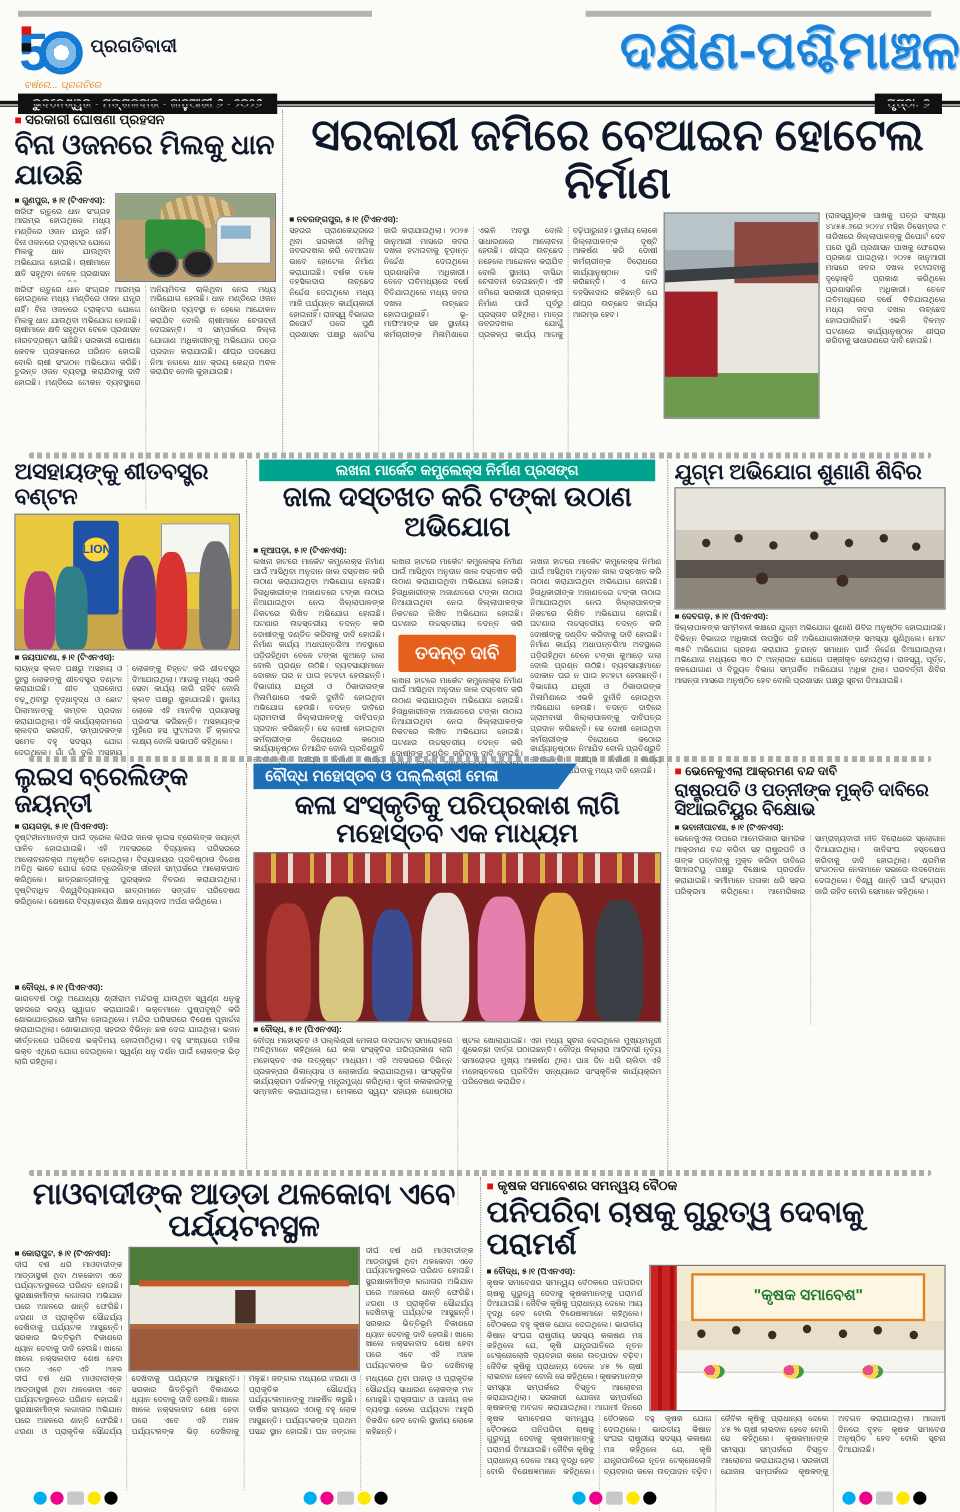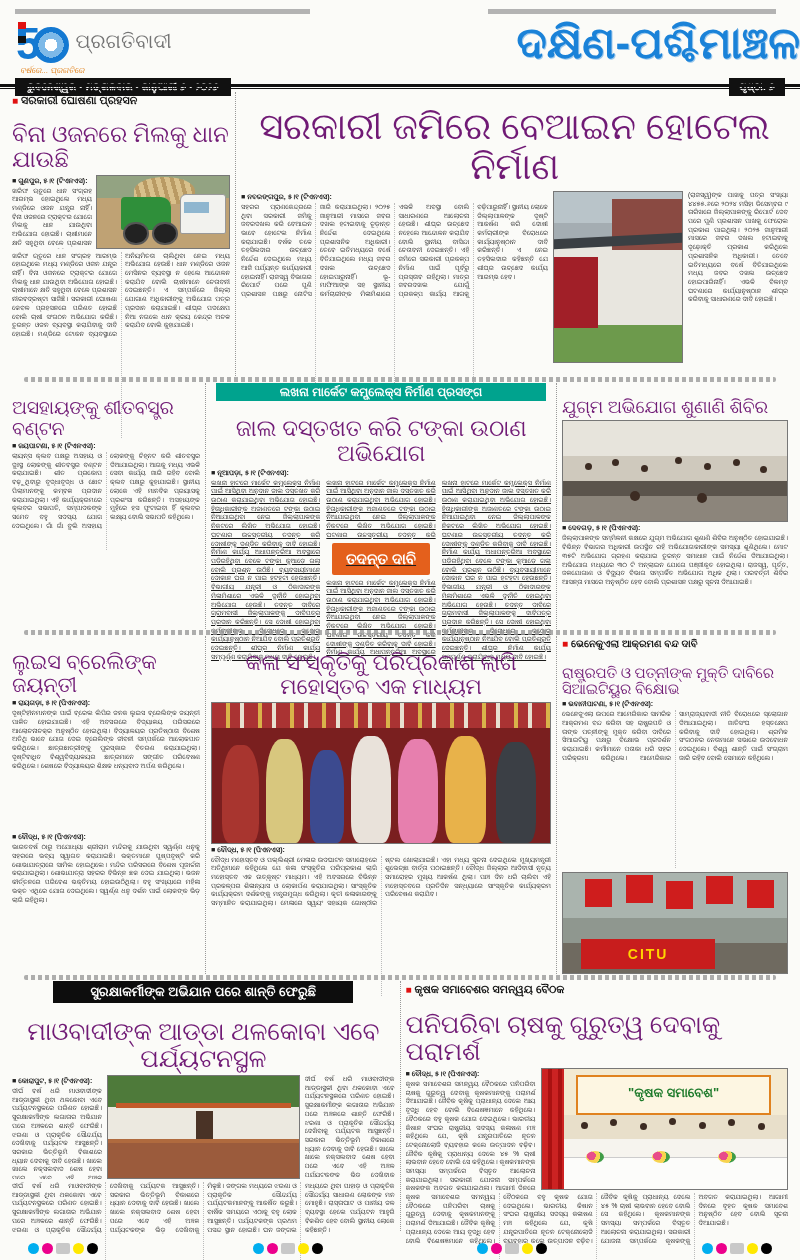--- a/index.html
+++ b/index.html
@@ -8,37 +8,37 @@
         box-shadow:0 0 4px rgba(0,0,0,.3);}
   
   .topbar{position:absolute;top:9px;height:5px;background:#b3b3b3;}
   .topbar.left{left:15px;width:295px;}
   .topbar.right{left:488px;width:288px;}
   .masthead{position:absolute;left:0;top:16px;width:100%;height:70px;}
   .logo{position:absolute;left:16px;top:6px;width:230px;height:52px;}
   .logo-50{font-size:44px;font-weight:800;color:#1479d2;line-height:1;letter-spacing:-3px;float:left;}
   .logo-emblem{display:inline-block;width:30px;height:30px;border:3px solid #1479d2;border-radius:50%;
       background:radial-gradient(circle at 50% 50%, #fff 0 30%, #7db9e8 30% 60%, #1479d2 60%);vertical-align:-4px;margin-left:-4px;}
-  .logo-name{float:left;margin:8px 0 0 6px;font-size:20px;font-weight:400;color:#737373;}
+  .logo-name{float:left;margin:8px 0 0 6px;font-size:15px;font-weight:700;color:#0f172a;}
   .logo-tag{clear:both;font-size:8px;color:#e07b10;font-style:italic;padding-left:4px;}
   .logo-chip{position:absolute;left:2px;top:0;width:8px;height:22px;}
   .logo-chip i{display:block;width:8px;height:7px;}
   .section-title{position:absolute;left:0;right:0;top:2px;text-align:right;
       font-size:44px;font-weight:800;color:#1a82d8;letter-spacing:0;margin:0;
       text-shadow:1px 1px 0 #9ec9ec;}
   .dateline{position:absolute;left:15px;top:62px;background:#111;color:#fff;
       font-size:10px;font-weight:700;padding:3px 12px;}
   .pageno{position:absolute;right:15px;top:62px;background:#111;color:#fff;
       font-size:10px;font-weight:700;padding:3px 10px;}
   .mast-rule{position:absolute;left:0;top:84px;width:100%;height:5px;
       border-top:3px solid #111;border-bottom:1px solid #111;box-sizing:border-box;}
   
   .kicker{font-size:11px;font-weight:800;color:#111;margin:2px 0;}
   .kicker .sq{color:#e01111;font-size:10px;margin-right:3px;}
-  .hl{font-weight:400;color:#701a75;margin:15px 0 3px;line-height:1.08;letter-spacing:-.3px;}
+  .hl{font-weight:700;color:#0f172a;margin:1px 0 3px;line-height:1.08;letter-spacing:-.3px;}
   .byline{font-size:7px;font-weight:800;margin:2px 0;}
   .byline .bsq{color:#222;margin-right:2px;}
   .body{font-size:6.6px;line-height:1.32;text-align:justify;color:#1c1c1c;overflow:hidden;}
   .cols2{column-count:2;column-gap:8px;column-rule:1px dotted #bbb;}
   .cols4{column-count:4;column-gap:8px;column-rule:1px dotted #bbb;}
   .photo{position:relative;border:1px solid #777;overflow:hidden;background:#cfcac0;}
   .sep-wavy{height:5px;margin:1px 12px;background:repeating-linear-gradient(90deg,#9a9a9a 0 4px,transparent 4px 7px);
       border-radius:2px;opacity:.8;}
   .banner{color:#fff;font-weight:800;text-align:center;}
   
@@ -190,29 +190,40 @@
           <div class="a2-lastcol body" style="height:206px">(ରାଜସ୍ୱ)ଙ୍କ ପାଖକୁ ପତ୍ର ସଂଖ୍ୟା ୪୪୫୫.୬ରେ ୨୦୨୪ ମସିହା ଡିସେମ୍ବର ୯ ତାରିଖରେ ଜିଲ୍ଲାପାଳଙ୍କୁ ରିପୋର୍ଟ ଦେବ ପରେ ପୁଣି ପ୍ରଶାସନ ପାଖକୁ ଫେରୋଲ ପ୍ରକାଶ ପାଇଥିଲା। ୨୦୨୫ ଜାନୁଆରୀ ମାସରେ ଜବର ଦଖଲ ହଟାଇବାକୁ ଦୃଢ଼ୋକ୍ତି ପ୍ରକାଶ କରିଥିଲେ ପ୍ରଶାସନିକ ଅଧିକାରୀ। ତେବେ ଇତିମଧ୍ୟରେ ବର୍ଷେ ବିତିଯାଇଥିଲେ ମଧ୍ୟ ଜବର ଦଖଲ ଉଚ୍ଛେଦ ହୋଇପାରିନାହିଁ। ଏଭଳି ବିଳମ୍ବ ଘଟଣାରେ କାର୍ଯ୍ୟାନୁଷ୍ଠାନ ଶୀଘ୍ର କରିବାକୁ ସାଧାରଣରେ ଦାବି ହୋଇଛି।</div>
         </div>
       </article>
     </div>
 
     <div class="sep-wavy"></div>
 
     <div class="row row2">
       <article class="c-w">
         <h2 class="hl" style="font-size:19px">ଅସହାୟଙ୍କୁ ଶୀତବସ୍ତ୍ର ବଣ୍ଟନ</h2>
+        <div class="photo ph3" style="height:112px">
+          <div class="lbanner">
+            <div class="lring">LIONS</div>
+          </div>
+          <div class="wbanner"></div>
+          <div class="blob" style="left:4%;bottom:0;width:14%;height:58%;background:#b53a7c"></div>
+          <div class="blob" style="left:18%;bottom:0;width:14%;height:62%;background:#2e7f86"></div>
+          <div class="blob" style="left:48%;bottom:0;width:15%;height:70%;background:#5a3f8f"></div>
+          <div class="blob" style="left:63%;bottom:0;width:14%;height:72%;background:#d8332e"></div>
+          <div class="blob" style="left:82%;bottom:0;width:15%;height:80%;background:#6e6f73"></div>
+        </div>
         <div class="byline"><span class="bsq">■</span><span>ଜୟପାଟଣା, ୫।୧ (ଟିଏନଏସ):</span></div>
         <div class="body cols2" style="height:98px">ଲାୟନ୍ସ କ୍ଲବ ପକ୍ଷରୁ ଅସହାୟ ଓ ଦୁଃସ୍ଥ ଲୋକଙ୍କୁ ଶୀତବସ୍ତ୍ର ବଣ୍ଟନ କରାଯାଇଛି। ଶୀତ ପ୍ରକୋପ ବଢ଼ୁଥିବାରୁ ବୃଦ୍ଧାବୃଦ୍ଧ ଓ ଛୋଟ ପିଲାମାନଙ୍କୁ କମ୍ବଳ ପ୍ରଦାନ କରାଯାଇଥିଲା। ଏହି କାର୍ଯ୍ୟକ୍ରମରେ କ୍ଲବର ସଭାପତି, ସମ୍ପାଦକଙ୍କ ସମେତ ବହୁ ସଦସ୍ୟ ଯୋଗ ଦେଇଥିଲେ। ଗାଁ ଗାଁ ବୁଲି ଅସହାୟ ଲୋକଙ୍କୁ ଚିହ୍ନଟ କରି ଶୀତବସ୍ତ୍ର ଦିଆଯାଇଥିଲା। ଆଗକୁ ମଧ୍ୟ ଏଭଳି ସେବା କାର୍ଯ୍ୟ ଜାରି ରହିବ ବୋଲି କ୍ଲବ ପକ୍ଷରୁ କୁହାଯାଇଛି। ସ୍ଥାନୀୟ ଲୋକେ ଏହି ମାନବିକ ପ୍ରୟାସକୁ ପ୍ରଶଂସା କରିଛନ୍ତି। ଅସହାୟଙ୍କ ମୁହଁରେ ହସ ଫୁଟାଇବା ହିଁ କ୍ଲବର ଲକ୍ଷ୍ୟ ବୋଲି ସଭାପତି କହିଥିଲେ।</div>
       </article>
       <div class="vsep"></div>
       <article class="c-m">
         <div class="banner a4-banner">ଲଖନା ମାର୍କେଟ କମ୍ପ୍ଲେକ୍ସ ନିର୍ମାଣ ପ୍ରସଙ୍ଗ</div>
         <h2 class="hl a4-hl">ଜାଲ ଦସ୍ତଖତ କରି ଟଙ୍କା ଉଠାଣ ଅଭିଯୋଗ</h2>
         <div class="byline"><span class="bsq">■</span><span>ନୂଆପଡ଼ା, ୫।୧ (ଟିଏନଏସ):</span></div>
-        <div style="display:flex;gap:6px;text-decoration:underline;">
+        <div style="display:flex;gap:6px;">
           <div class="body" style="flex:1;height:188px">ଲଖନା ହାଟରେ ମାର୍କେଟ କମ୍ପ୍ଲେକ୍ସ ନିର୍ମାଣ ପାଇଁ ଆସିଥିବା ଅନୁଦାନ ଜାଲ ଦସ୍ତଖତ କରି ଉଠାଣ କରାଯାଇଥିବା ଅଭିଯୋଗ ହୋଇଛି। ହିତାଧିକାରୀଙ୍କ ଅଜାଣତରେ ଟଙ୍କା ଉଠାଇ ନିଆଯାଇଥିବା ନେଇ ଜିଲ୍ଲାପାଳଙ୍କ ନିକଟରେ ଲିଖିତ ଅଭିଯୋଗ ହୋଇଛି। ଘଟଣାର ଉଚ୍ଚସ୍ତରୀୟ ତଦନ୍ତ କରି ଦୋଷୀଙ୍କୁ ଦଣ୍ଡିତ କରିବାକୁ ଦାବି ହୋଇଛି। ନିର୍ମାଣ କାର୍ଯ୍ୟ ଅଧାପନ୍ତରିଆ ଅବସ୍ଥାରେ ପଡ଼ିରହିଥିବା ବେଳେ ଟଙ୍କା କୁଆଡ଼େ ଗଲା ବୋଲି ପ୍ରଶ୍ନ ଉଠିଛି। ବ୍ୟବସାୟୀମାନେ ଦୋକାନ ଘର ନ ପାଇ ହଟହଟା ହେଉଛନ୍ତି। ବିଭାଗୀୟ ଯନ୍ତ୍ରୀ ଓ ଠିକାଦାରଙ୍କ ମିଳାମିଶାରେ ଏଭଳି ଦୁର୍ନୀତି ହୋଇଥିବା ଅଭିଯୋଗ ହେଉଛି। ତଦନ୍ତ ଦାବିରେ ଗ୍ରାମବାସୀ ଜିଲ୍ଲାପାଳଙ୍କୁ ଦାବିପତ୍ର ପ୍ରଦାନ କରିଛନ୍ତି। ସେ ଦୋଷୀ ହୋଇଥିବା କର୍ମଚାରୀଙ୍କ ବିରୋଧରେ କଠୋର କାର୍ଯ୍ୟାନୁଷ୍ଠାନ ନିଆଯିବ ବୋଲି ପ୍ରତିଶ୍ରୁତି ଦେଇଛନ୍ତି। ଶୀଘ୍ର ନିର୍ମାଣ କାର୍ଯ୍ୟ ସମ୍ପୂର୍ଣ୍ଣ କରାଯିବାକୁ ମଧ୍ୟ ଦାବି ହୋଇଛି।</div>
           <div style="flex:1;">
             <div class="body" style="height:60px">ଲଖନା ହାଟରେ ମାର୍କେଟ କମ୍ପ୍ଲେକ୍ସ ନିର୍ମାଣ ପାଇଁ ଆସିଥିବା ଅନୁଦାନ ଜାଲ ଦସ୍ତଖତ କରି ଉଠାଣ କରାଯାଇଥିବା ଅଭିଯୋଗ ହୋଇଛି। ହିତାଧିକାରୀଙ୍କ ଅଜାଣତରେ ଟଙ୍କା ଉଠାଇ ନିଆଯାଇଥିବା ନେଇ ଜିଲ୍ଲାପାଳଙ୍କ ନିକଟରେ ଲିଖିତ ଅଭିଯୋଗ ହୋଇଛି। ଘଟଣାର ଉଚ୍ଚସ୍ତରୀୟ ତଦନ୍ତ କରି ଦୋଷୀଙ୍କୁ ଦଣ୍ଡିତ କରିବାକୁ ଦାବି ହୋଇଛି। ନିର୍ମାଣ କାର୍ଯ୍ୟ ଅଧାପନ୍ତରିଆ ଅବସ୍ଥାରେ ପଡ଼ିରହିଥିବା ବେଳେ ଟଙ୍କା କୁଆଡ଼େ ଗଲା ବୋଲି ପ୍ରଶ୍ନ ଉଠିଛି। ବ୍ୟବସାୟୀମାନେ ଦୋକାନ ଘର ନ ପାଇ ହଟହଟା ହେଉଛନ୍ତି। ବିଭାଗୀୟ ଯନ୍ତ୍ରୀ ଓ ଠିକାଦାରଙ୍କ ମିଳାମିଶାରେ ଏଭଳି ଦୁର୍ନୀତି ହୋଇଥିବା ଅଭିଯୋଗ ହେଉଛି। ତଦନ୍ତ ଦାବିରେ ଗ୍ରାମବାସୀ ଜିଲ୍ଲାପାଳଙ୍କୁ ଦାବିପତ୍ର ପ୍ରଦାନ କରିଛନ୍ତି। ସେ ଦୋଷୀ ହୋଇଥିବା କର୍ମଚାରୀଙ୍କ ବିରୋଧରେ କଠୋର କାର୍ଯ୍ୟାନୁଷ୍ଠାନ ନିଆଯିବ ବୋଲି ପ୍ରତିଶ୍ରୁତି ଦେଇଛନ୍ତି। ଶୀଘ୍ର ନିର୍ମାଣ କାର୍ଯ୍ୟ ସମ୍ପୂର୍ଣ୍ଣ କରାଯିବାକୁ ମଧ୍ୟ ଦାବି ହୋଇଛି।</div>
             <div class="box-orange">ତଦନ୍ତ ଦାବି</div>
             <div class="body" style="height:78px">ଲଖନା ହାଟରେ ମାର୍କେଟ କମ୍ପ୍ଲେକ୍ସ ନିର୍ମାଣ ପାଇଁ ଆସିଥିବା ଅନୁଦାନ ଜାଲ ଦସ୍ତଖତ କରି ଉଠାଣ କରାଯାଇଥିବା ଅଭିଯୋଗ ହୋଇଛି। ହିତାଧିକାରୀଙ୍କ ଅଜାଣତରେ ଟଙ୍କା ଉଠାଇ ନିଆଯାଇଥିବା ନେଇ ଜିଲ୍ଲାପାଳଙ୍କ ନିକଟରେ ଲିଖିତ ଅଭିଯୋଗ ହୋଇଛି। ଘଟଣାର ଉଚ୍ଚସ୍ତରୀୟ ତଦନ୍ତ କରି ଦୋଷୀଙ୍କୁ ଦଣ୍ଡିତ କରିବାକୁ ଦାବି ହୋଇଛି। ନିର୍ମାଣ କାର୍ଯ୍ୟ ଅଧାପନ୍ତରିଆ ଅବସ୍ଥାରେ ପଡ଼ିରହିଥିବା ବେଳେ ଟଙ୍କା କୁଆଡ଼େ ଗଲା ବୋଲି ପ୍ରଶ୍ନ ଉଠିଛି। ବ୍ୟବସାୟୀମାନେ ଦୋକାନ ଘର ନ ପାଇ ହଟହଟା ହେଉଛନ୍ତି। ବିଭାଗୀୟ ଯନ୍ତ୍ରୀ ଓ ଠିକାଦାରଙ୍କ ମିଳାମିଶାରେ ଏଭଳି ଦୁର୍ନୀତି ହୋଇଥିବା ଅଭିଯୋଗ ହେଉଛି। ତଦନ୍ତ ଦାବିରେ ଗ୍ରାମବାସୀ ଜିଲ୍ଲାପାଳଙ୍କୁ ଦାବିପତ୍ର ପ୍ରଦାନ କରିଛନ୍ତି। ସେ ଦୋଷୀ ହୋଇଥିବା କର୍ମଚାରୀଙ୍କ ବିରୋଧରେ କଠୋର କାର୍ଯ୍ୟାନୁଷ୍ଠାନ ନିଆଯିବ ବୋଲି ପ୍ରତିଶ୍ରୁତି ଦେଇଛନ୍ତି। ଶୀଘ୍ର ନିର୍ମାଣ କାର୍ଯ୍ୟ ସମ୍ପୂର୍ଣ୍ଣ କରାଯିବାକୁ ମଧ୍ୟ ଦାବି ହୋଇଛି।</div>
           </div>
           <div class="body" style="flex:1;height:188px">ଲଖନା ହାଟରେ ମାର୍କେଟ କମ୍ପ୍ଲେକ୍ସ ନିର୍ମାଣ ପାଇଁ ଆସିଥିବା ଅନୁଦାନ ଜାଲ ଦସ୍ତଖତ କରି ଉଠାଣ କରାଯାଇଥିବା ଅଭିଯୋଗ ହୋଇଛି। ହିତାଧିକାରୀଙ୍କ ଅଜାଣତରେ ଟଙ୍କା ଉଠାଇ ନିଆଯାଇଥିବା ନେଇ ଜିଲ୍ଲାପାଳଙ୍କ ନିକଟରେ ଲିଖିତ ଅଭିଯୋଗ ହୋଇଛି। ଘଟଣାର ଉଚ୍ଚସ୍ତରୀୟ ତଦନ୍ତ କରି ଦୋଷୀଙ୍କୁ ଦଣ୍ଡିତ କରିବାକୁ ଦାବି ହୋଇଛି। ନିର୍ମାଣ କାର୍ଯ୍ୟ ଅଧାପନ୍ତରିଆ ଅବସ୍ଥାରେ ପଡ଼ିରହିଥିବା ବେଳେ ଟଙ୍କା କୁଆଡ଼େ ଗଲା ବୋଲି ପ୍ରଶ୍ନ ଉଠିଛି। ବ୍ୟବସାୟୀମାନେ ଦୋକାନ ଘର ନ ପାଇ ହଟହଟା ହେଉଛନ୍ତି। ବିଭାଗୀୟ ଯନ୍ତ୍ରୀ ଓ ଠିକାଦାରଙ୍କ ମିଳାମିଶାରେ ଏଭଳି ଦୁର୍ନୀତି ହୋଇଥିବା ଅଭିଯୋଗ ହେଉଛି। ତଦନ୍ତ ଦାବିରେ ଗ୍ରାମବାସୀ ଜିଲ୍ଲାପାଳଙ୍କୁ ଦାବିପତ୍ର ପ୍ରଦାନ କରିଛନ୍ତି। ସେ ଦୋଷୀ ହୋଇଥିବା କର୍ମଚାରୀଙ୍କ ବିରୋଧରେ କଠୋର କାର୍ଯ୍ୟାନୁଷ୍ଠାନ ନିଆଯିବ ବୋଲି ପ୍ରତିଶ୍ରୁତି ଦେଇଛନ୍ତି। ଶୀଘ୍ର ନିର୍ମାଣ କାର୍ଯ୍ୟ ସମ୍ପୂର୍ଣ୍ଣ କରାଯିବାକୁ ମଧ୍ୟ ଦାବି ହୋଇଛି।</div>
         </div>
       </article>
       <div class="vsep"></div>
@@ -243,56 +254,48 @@
           <div class="byline"><span class="bsq">■</span><span>ରାୟଗଡ଼ା, ୫।୧ (ପିଏନଏସ):</span></div>
           <div class="body" style="height:118px">ଦୃଷ୍ଟିହୀନମାନଙ୍କ ପାଇଁ ବ୍ରେଲ ଲିପିର ଜନକ ଲୁଇସ ବ୍ରେଲିଙ୍କ ଜୟନ୍ତୀ ପାଳିତ ହୋଇଯାଇଛି। ଏହି ଅବସରରେ ବିଦ୍ୟାଳୟ ପରିସରରେ ଆଲୋଚନାଚକ୍ର ଅନୁଷ୍ଠିତ ହୋଇଥିଲା। ବିଦ୍ୟାଳୟର ପ୍ରତିଷ୍ଠାତା ବିଶେଷ ଅତିଥି ଭାବେ ଯୋଗ ଦେଇ ବ୍ରେଲିଙ୍କ ଜୀବନୀ ସମ୍ପର୍କରେ ଆଲୋକପାତ କରିଥିଲେ। ଛାତ୍ରଛାତ୍ରୀଙ୍କୁ ପୁରସ୍କାର ବିତରଣ କରାଯାଇଥିଲା। ଦୃଷ୍ଟିବାଧିତ ବିଶ୍ୱବିଦ୍ୟାଳୟର ଛାତ୍ରମାନେ ସଙ୍ଗୀତ ପରିବେଷଣ କରିଥିଲେ। ଶେଷରେ ବିଦ୍ୟାଳୟର ଶିକ୍ଷକ ଧନ୍ୟବାଦ ଅର୍ପଣ କରିଥିଲେ।</div>
         </article>
         <article style="margin-top:6px">
           <div class="byline"><span class="bsq">■</span><span>ବୌଦ୍ଧ, ୫।୧ (ପିଏନଏସ):</span></div>
           <div class="body" style="height:128px">ଭାରତବର୍ଷ ଠାରୁ ଅଯୋଧ୍ୟା ଶ୍ରୀରାମ ମନ୍ଦିରକୁ ଯାଉଥିବା ସ୍ୱର୍ଣ୍ଣ ଧନୁକୁ ସହରରେ ଭବ୍ୟ ସ୍ୱାଗତ କରାଯାଇଛି। ଭକ୍ତମାନେ ପୁଷ୍ପବୃଷ୍ଟି କରି ଶୋଭାଯାତ୍ରାରେ ସାମିଲ ହୋଇଥିଲେ। ମନ୍ଦିର ପରିସରରେ ବିଶେଷ ପୂଜାର୍ଚ୍ଚନା କରାଯାଇଥିଲା। ଶୋଭାଯାତ୍ରା ସହରର ବିଭିନ୍ନ ଛକ ଦେଇ ଯାଇଥିଲା। ଭଜନ କୀର୍ତ୍ତନରେ ପରିବେଶ ଭକ୍ତିମୟ ହୋଇଉଠିଥିଲା। ବହୁ ସଂଖ୍ୟାରେ ମହିଳା ଭକ୍ତ ଏଥିରେ ଯୋଗ ଦେଇଥିଲେ। ସ୍ୱର୍ଣ୍ଣ ଧନୁ ଦର୍ଶନ ପାଇଁ ଲୋକଙ୍କ ଭିଡ଼ ଲାଗି ରହିଥିଲା।</div>
         </article>
       </div>
       <div class="vsep"></div>
       <article class="c-m">
+        <div class="banner a8-banner">ବୌଦ୍ଧ ମହୋସ୍ତବ ଓ ପଲ୍ଲିଶ୍ରୀ ମେଳା</div>
         <h2 class="hl a8-hl">କଳା ସଂସ୍କୃତିକୁ ପରିପ୍ରକାଶ ଲାଗି ମହୋସ୍ତବ ଏକ ମାଧ୍ୟମ</h2>
         <div class="photo ph5" style="height:140px">
           <div class="deco"></div>
           <div class="blob" style="left:3%;bottom:0;width:11%;height:70%;background:#a8352f"></div>
           <div class="blob" style="left:16%;bottom:0;width:11%;height:74%;background:#d8c77e"></div>
           <div class="blob" style="left:29%;bottom:0;width:10%;height:66%;background:#3c4a8f"></div>
           <div class="blob" style="left:41%;bottom:0;width:12%;height:76%;background:#e9e2da"></div>
           <div class="blob" style="left:55%;bottom:0;width:12%;height:74%;background:#e77fae"></div>
           <div class="blob" style="left:69%;bottom:0;width:12%;height:76%;background:#e8b24a"></div>
           <div class="blob" style="left:84%;bottom:0;width:12%;height:72%;background:#3b3f45"></div>
         </div>
         <div class="byline"><span class="bsq">■</span><span>ବୌଦ୍ଧ, ୫।୧ (ପିଏନଏସ):</span></div>
         <div class="body cols2" style="height:140px">ବୌଦ୍ଧ ମହୋସ୍ତବ ଓ ପଲ୍ଲିଶ୍ରୀ ମେଳାର ଉଦଘାଟନ ସମାରୋହରେ ଅତିଥିମାନେ କହିଥିଲେ ଯେ କଳା ସଂସ୍କୃତିର ପରିପ୍ରକାଶ ଲାଗି ମହୋସ୍ତବ ଏକ ଉତ୍କୃଷ୍ଟ ମାଧ୍ୟମ। ଏହି ଅବସରରେ ବିଭିନ୍ନ ପ୍ରକଳ୍ପର ଶିଳାନ୍ୟାସ ଓ ଲୋକାର୍ପଣ କରାଯାଇଥିଲା। ସାଂସ୍କୃତିକ କାର୍ଯ୍ୟକ୍ରମ ଦର୍ଶକଙ୍କୁ ମନ୍ତ୍ରମୁଗ୍ଧ କରିଥିଲା। କୃତୀ କଳାକାରଙ୍କୁ ସମ୍ମାନିତ କରାଯାଇଥିଲା। ମେଳାରେ ସ୍ୱୟଂ ସହାୟକ ଗୋଷ୍ଠୀର ଷ୍ଟଲ ଖୋଲାଯାଇଛି। ଏହା ମଧ୍ୟ ସୂଚନା ଦେଇଥିଲେ ମୁଖ୍ୟମନ୍ତ୍ରୀ ଶୁଭେଚ୍ଛା ବାର୍ତ୍ତା ପଠାଇଛନ୍ତି। ବୌଦ୍ଧ ଜିଲ୍ଲାର ଆଦିବାସୀ ନୃତ୍ୟ ସମାରୋହର ମୁଖ୍ୟ ଆକର୍ଷଣ ଥିଲା। ପାଞ୍ଚ ଦିନ ଧରି ଚାଲିବା ଏହି ମହୋସ୍ତବରେ ପ୍ରତିଦିନ ସନ୍ଧ୍ୟାରେ ସାଂସ୍କୃତିକ କାର୍ଯ୍ୟକ୍ରମ ପରିବେଷଣ କରାଯିବ।</div>
       </article>
       <div class="vsep"></div>
       <article class="c-r">
         <div class="kicker" style="font-size:10px"><span class="sq">■</span><span>ଭେନେକୁଏଲା ଆକ୍ରମଣ ବନ୍ଦ ଦାବି</span></div>
         <h2 class="hl" style="font-size:15px">ରାଷ୍ଟ୍ରପତି ଓ ପତ୍ନୀଙ୍କ ମୁକ୍ତି ଦାବିରେ ସିଆଇଟିୟୁର ବିକ୍ଷୋଭ</h2>
         <div class="byline"><span class="bsq">■</span><span>ଭବାନୀପାଟଣା, ୫।୧ (ଟିଏନଏସ):</span></div>
         <div class="body cols2" style="height:158px">ଭେନେଜୁଏଲା ଉପରେ ଆମେରିକାର ସାମରିକ ଆକ୍ରମଣ ବନ୍ଦ କରିବା ସହ ରାଷ୍ଟ୍ରପତି ଓ ତାଙ୍କ ପତ୍ନୀଙ୍କୁ ମୁକ୍ତ କରିବା ଦାବିରେ ସିଆଇଟିୟୁ ପକ୍ଷରୁ ବିକ୍ଷୋଭ ପ୍ରଦର୍ଶନ କରାଯାଇଛି। କର୍ମୀମାନେ ପତାକା ଧରି ସହର ପରିକ୍ରମା କରିଥିଲେ। ଆମେରିକାର ସାମ୍ରାଜ୍ୟବାଦୀ ନୀତି ବିରୋଧରେ ସ୍ଲୋଗାନ ଦିଆଯାଇଥିଲା। ଜାତିସଂଘ ହସ୍ତକ୍ଷେପ କରିବାକୁ ଦାବି ହୋଇଥିଲା। ଶ୍ରମିକ ସଂଗଠନର ନେତାମାନେ ସଭାରେ ଉଦବୋଧନ ଦେଇଥିଲେ। ବିଶ୍ୱ ଶାନ୍ତି ପାଇଁ ସଂଗ୍ରାମ ଜାରି ରହିବ ବୋଲି ସେମାନେ କହିଥିଲେ।</div>
-        <div class="photo ph6" style="height:100px;margin-top:4px">
-          <div class="flag" style="left:10%;top:6%"></div>
-          <div class="flag" style="left:28%;top:2%"></div>
-          <div class="flag" style="left:46%;top:8%"></div>
-          <div class="flag" style="left:64%;top:3%"></div>
-          <div class="flag" style="left:82%;top:7%"></div>
-          <div class="cbanner">CITU</div>
-        </div>
       </article>
     </div>
 
     <div class="sep-wavy"></div>
 
     <div class="row row4">
       <article class="c-b">
-        <div class="banner a10-banner">ସୁରକ୍ଷାକର୍ମୀଙ୍କ ଅଭିଯାନ ପରେ ଶାନ୍ତି ଫେରୁଛି</div>
         <h2 class="hl a10-hl">ମାଓବାଦୀଙ୍କ ଆଡ୍ଡା ଥଳକୋବା ଏବେ ପର୍ଯ୍ୟଟନସ୍ଥଳ</h2>
         <div style="display:flex;gap:5px;">
           <div style="width:90px;flex:none;">
             <div class="byline"><span class="bsq">■</span><span>କୋରାପୁଟ, ୫।୧ (ଟିଏନଏସ):</span></div>
             <div class="body" style="height:92px">ଦୀର୍ଘ ବର୍ଷ ଧରି ମାଓବାଦୀଙ୍କ ଆଡ୍ଡାସ୍ଥଳୀ ଥିବା ଥଳକୋବା ଏବେ ପର୍ଯ୍ୟଟନସ୍ଥଳରେ ପରିଣତ ହୋଇଛି। ସୁରକ୍ଷାକର୍ମୀଙ୍କ ଲଗାତାର ଅଭିଯାନ ପରେ ଅଞ୍ଚଳରେ ଶାନ୍ତି ଫେରିଛି। ଝରଣା ଓ ପ୍ରାକୃତିକ ସୌନ୍ଦର୍ଯ୍ୟ ଦେଖିବାକୁ ପର୍ଯ୍ୟଟକ ଆସୁଛନ୍ତି। ସରକାର ଭିତ୍ତିଭୂମି ବିକାଶରେ ଧ୍ୟାନ ଦେବାକୁ ଦାବି ହେଉଛି। ଖାଲେ ଖାଲେ ନକ୍ସଲବାଦ ଶେଷ ହେବା ପରେ ଏବେ ଏହି ଅଞ୍ଚଳ ପର୍ଯ୍ୟଟକଙ୍କ ଭିଡ଼ ଦେଖିବାକୁ ମିଳୁଛି। ଜଙ୍ଗଲ ମଧ୍ୟରେ ଝରଣା ଓ ପ୍ରାକୃତିକ ସୌନ୍ଦର୍ଯ୍ୟ ପର୍ଯ୍ୟଟକମାନଙ୍କୁ ଆକର୍ଷିତ କରୁଛି। ବାର୍ଷିକ ସମୟରେ ଏଠାକୁ ବହୁ ଲୋକ ଆସୁଛନ୍ତି। ପର୍ଯ୍ୟଟକଙ୍କ ପ୍ରଥମ ପସନ୍ଦ ସ୍ଥାନ ହୋଇଛି। ଘନ ଜଙ୍ଗଲ ମଧ୍ୟରେ ଥିବା ପାହାଡ଼ ଓ ପ୍ରାକୃତିକ ସୌନ୍ଦର୍ଯ୍ୟ ସାଧାରଣ ଲୋକଙ୍କ ମନ ମୋହୁଛି। ରାସ୍ତାଘାଟ ଓ ପାନୀୟ ଜଳ ବ୍ୟବସ୍ଥା ହେଲେ ପର୍ଯ୍ୟଟନ ଆହୁରି ବିକଶିତ ହେବ ବୋଲି ସ୍ଥାନୀୟ ଲୋକେ କହିଛନ୍ତି।</div>
           </div>
           <div class="photo ph7" style="flex:1;height:102px">
             <div class="rooftrim"></div>
             <div class="door"></div>
           </div>

